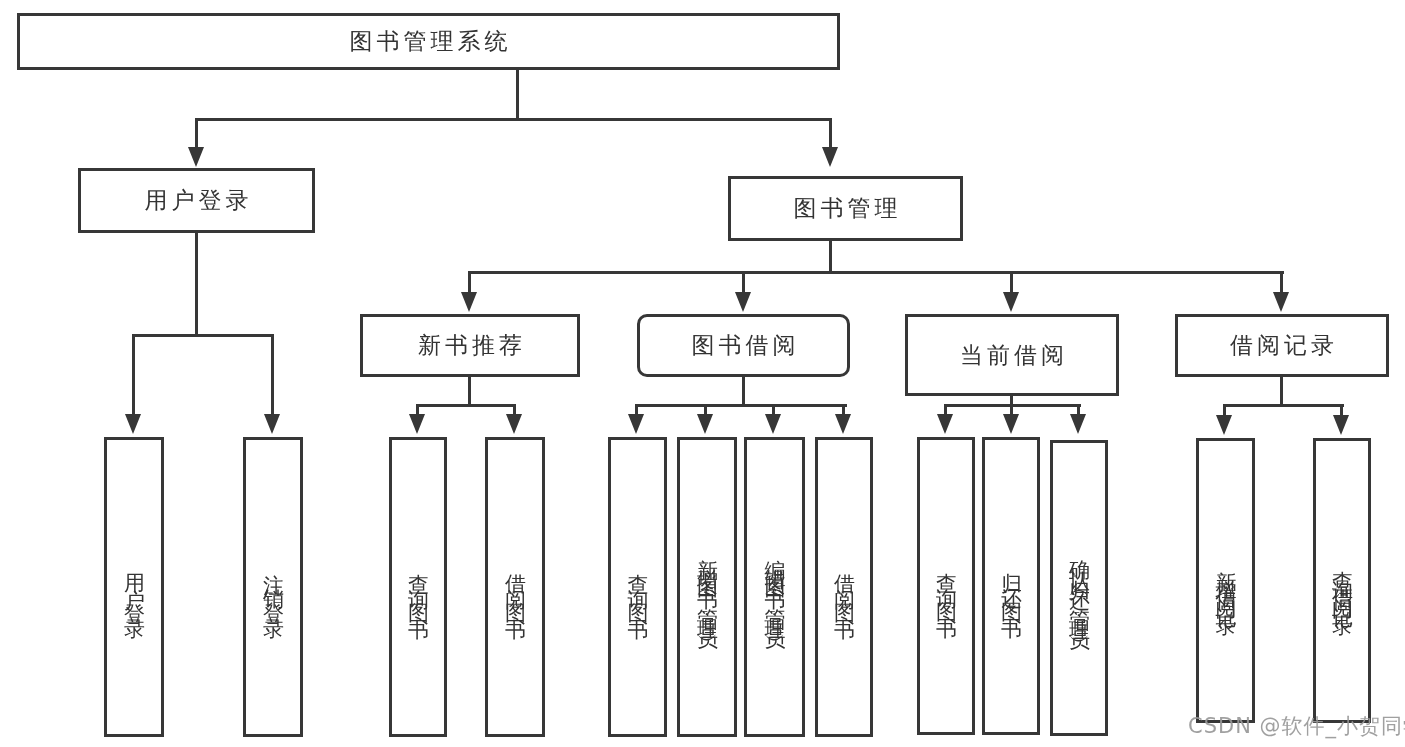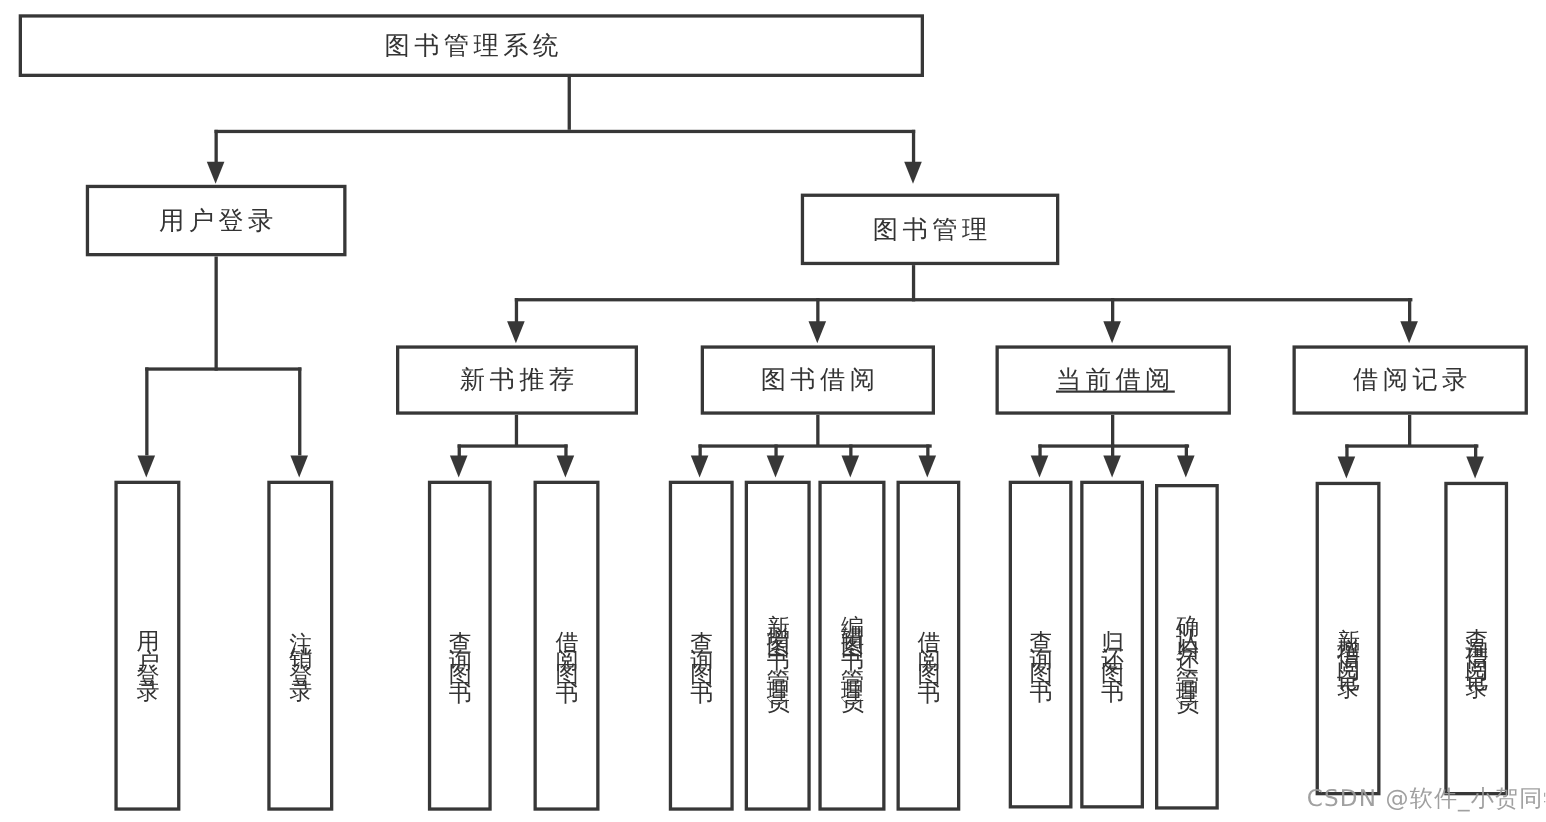--- a/index.html
+++ b/index.html
@@ -95,24 +95,24 @@
   <div class="vline" style="left:742px; top:271px; height:23px;"></div>
   <div class="arrow" style="left:735px; top:292px;"></div>
   <div class="vline" style="left:1010px; top:271px; height:23px;"></div>
   <div class="arrow" style="left:1003px; top:292px;"></div>
   <div class="vline" style="left:1280px; top:271px; height:23px;"></div>
   <div class="arrow" style="left:1273px; top:292px;"></div>
 
   <div class="box hbox" style="left:360px; top:314px; width:220px; height:63px;">
     <span class="node-label">新书推荐</span>
   </div>
-  <div class="box hbox" style="left:637px; top:314px; width:213px; height:63px;">
+  <div class="box hbox" style="left:637px; top:314px; width:213px; height:63px;border-radius:10px;">
     <span class="node-label">图书借阅</span>
   </div>
-  <div class="box hbox" style="left:905px; top:314px; width:214px; height:63px;text-decoration:underline;">
+  <div class="box hbox" style="left:905px; top:314px; width:214px; height:82px;">
     <span class="node-label">当前借阅</span>
   </div>
   <div class="box hbox" style="left:1175px; top:314px; width:214px; height:63px;">
     <span class="node-label">借阅记录</span>
   </div>
 
   <div class="vline" style="left:468px; top:377px; height:29px;"></div>
   <div class="hline" style="left:416px; top:404px; width:100px;"></div>
   <div class="vline" style="left:416px; top:404px; height:12px;"></div>
   <div class="arrow" style="left:409px; top:414px;"></div>

